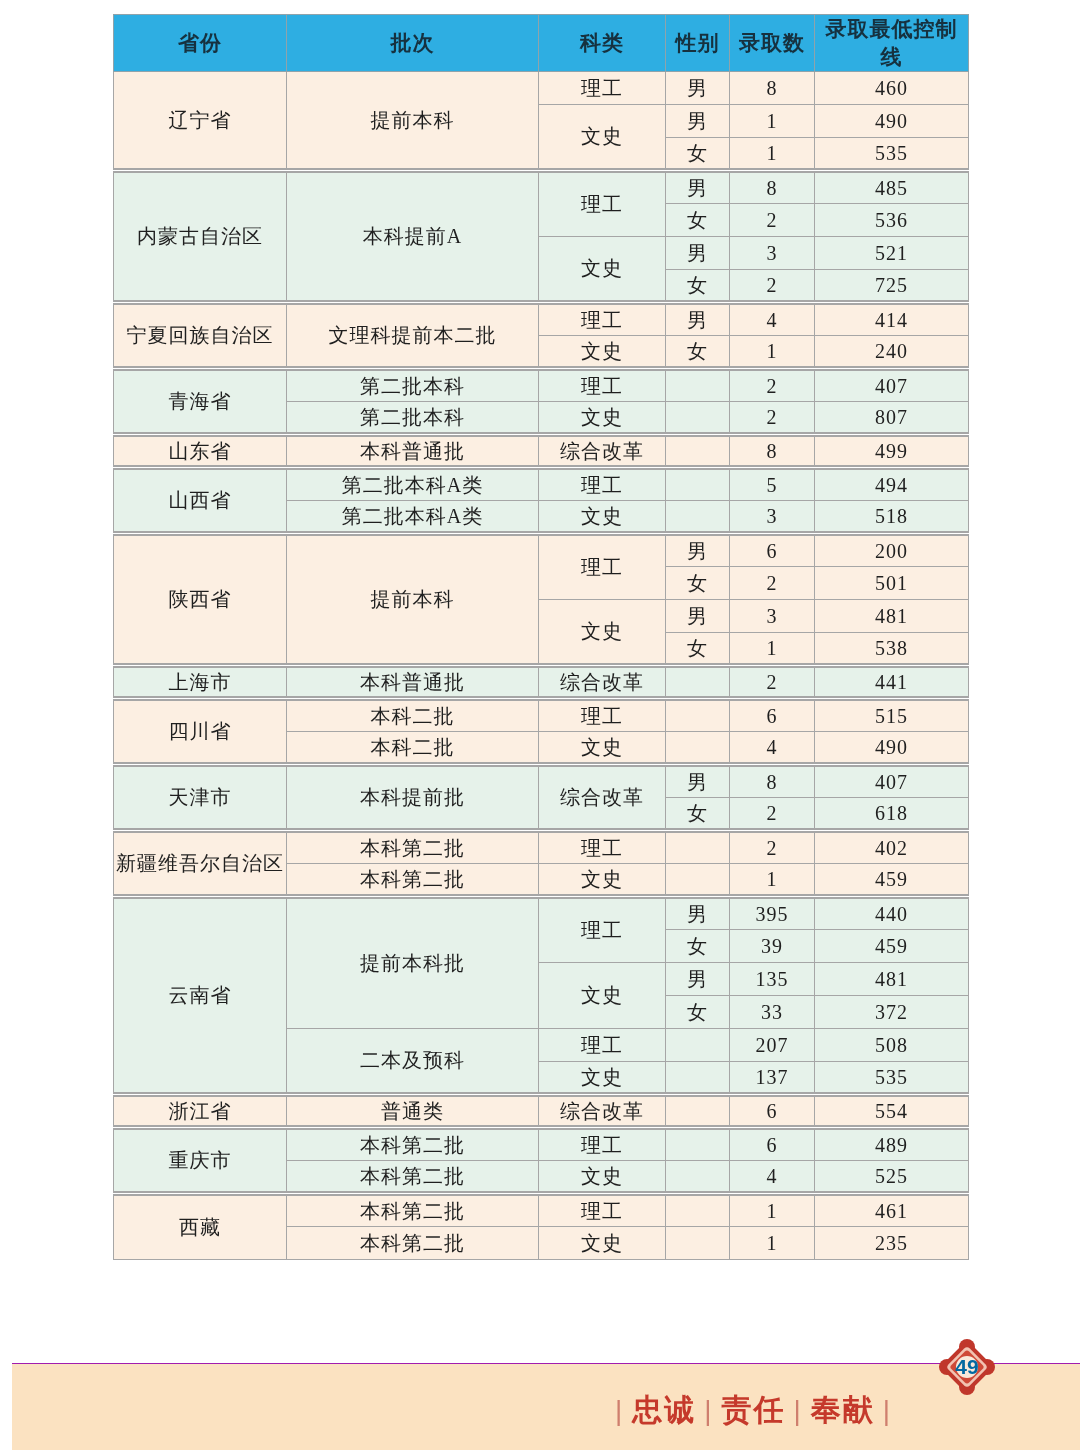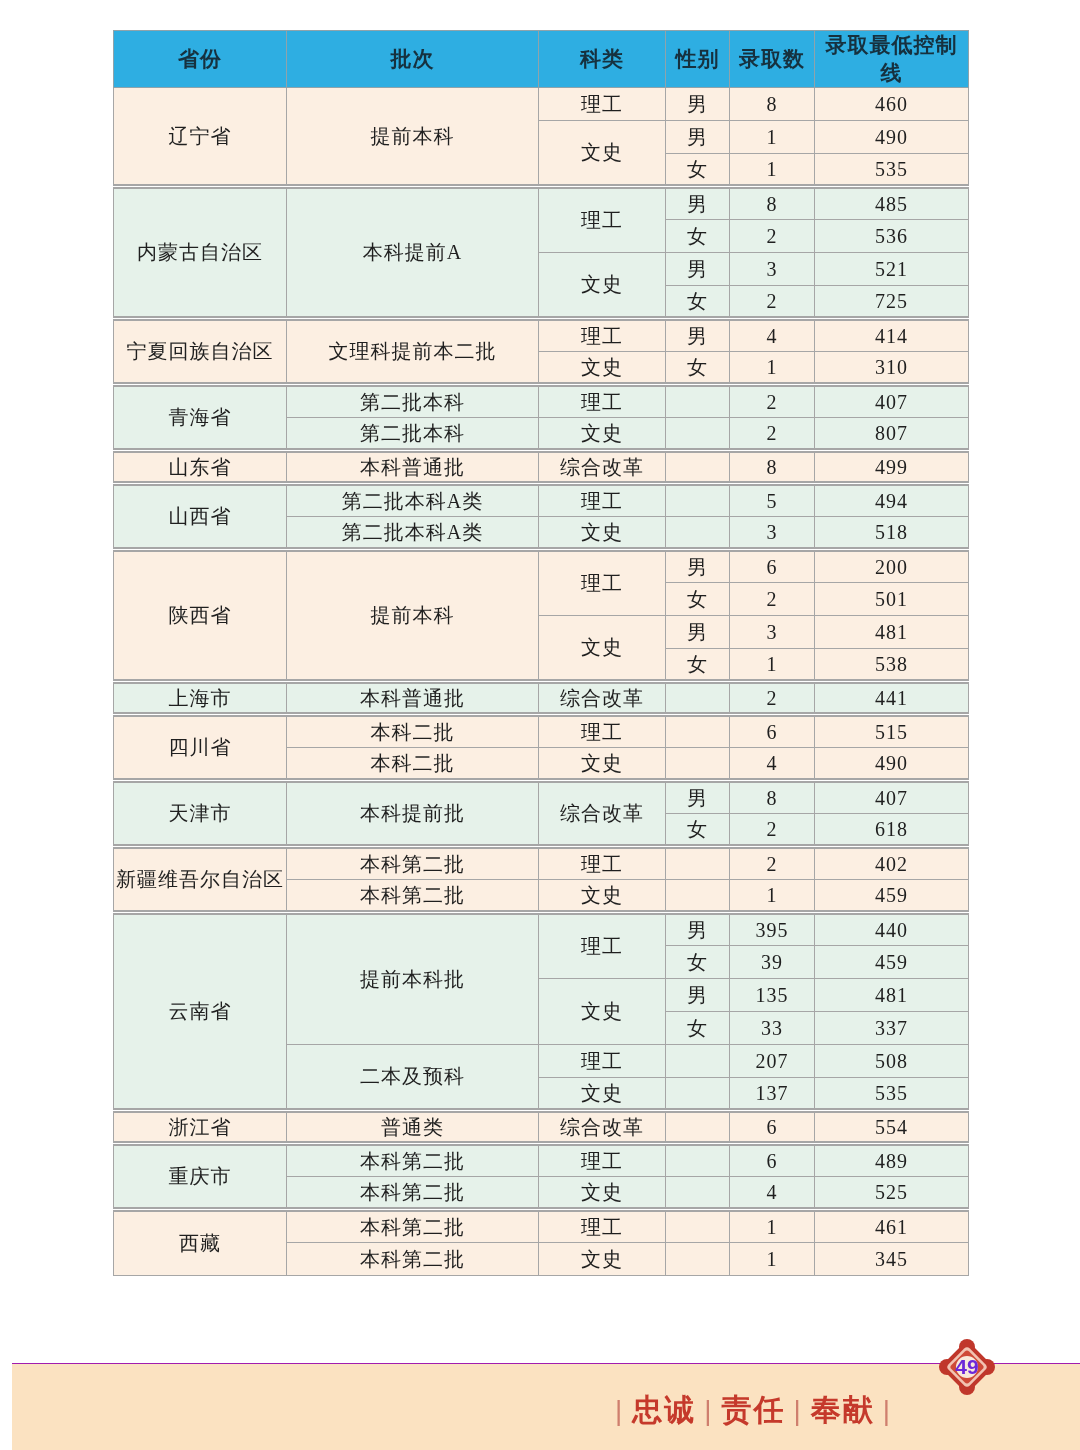--- a/index.html
+++ b/index.html
@@ -8,21 +8,21 @@
     position: relative;
     background: #ffffff;
     font-family: "Liberation Serif", "DejaVu Serif", serif;
     overflow: hidden;
   }
 
   
   table.admissions {
     position: absolute;
     left: 113px;
-    top: 30px;
+    top: 14px;
     width: 855px;
     border-collapse: collapse;
     table-layout: fixed;
   }
   table.admissions th {
     background: #2eaee2;
     color: #16313f;
     font-family: "Liberation Sans", "DejaVu Sans", sans-serif;
     font-weight: bold;
     font-size: 21px;
@@ -87,21 +87,21 @@
   .badge-num {
     position: absolute;
     left: 0; top: 0;
     width: 62px; height: 62px;
     display: flex;
     align-items: center;
     justify-content: center;
     font-family: "Liberation Sans", "DejaVu Sans", sans-serif;
     font-size: 21px;
     font-weight: bold;
-    color: #6d28d9;
+    color: #0369a1;
   }
 </style>
 </head>
 <body>
 
 <table class="admissions">
   <colgroup id="cols">
       <col style="width: 173px;">
       <col style="width: 252px;">
       <col style="width: 127px;">
@@ -168,21 +168,21 @@
         <td rowspan="2">文理科提前本二批</td>
         <td>理工</td>
         <td>男</td>
         <td>4</td>
         <td>414</td>
       </tr>
       <tr class="peach">
         <td>文史</td>
         <td>女</td>
         <td>1</td>
-        <td>310</td>
+        <td>240</td>
       </tr>
       <tr class="green block-start">
         <td rowspan="2">青海省</td>
         <td>第二批本科</td>
         <td>理工</td>
         <td></td>
         <td>2</td>
         <td>407</td>
       </tr>
       <tr class="green">
@@ -305,21 +305,21 @@
       </tr>
       <tr class="green">
         <td rowspan="2">文史</td>
         <td>男</td>
         <td>135</td>
         <td>481</td>
       </tr>
       <tr class="green">
         <td>女</td>
         <td>33</td>
-        <td>337</td>
+        <td>372</td>
       </tr>
       <tr class="green">
         <td rowspan="2">二本及预科</td>
         <td>理工</td>
         <td></td>
         <td>207</td>
         <td>508</td>
       </tr>
       <tr class="green">
         <td>文史</td>
@@ -356,21 +356,21 @@
         <td>理工</td>
         <td></td>
         <td>1</td>
         <td>461</td>
       </tr>
       <tr class="peach">
         <td>本科第二批</td>
         <td>文史</td>
         <td></td>
         <td>1</td>
-        <td>345</td>
+        <td>235</td>
       </tr>
     </tbody>
 </table>
 
 <div class="footer-strip">
   <div class="motto" id="motto"><span class="bar">|</span><span class="word">忠诚</span><span class="bar">|</span><span class="word">责任</span><span class="bar">|</span><span class="word">奉献</span><span class="bar">|</span></div>
 </div>
 
 <div class="badge">
   <svg viewBox="0 0 62 62" width="62" height="62">

